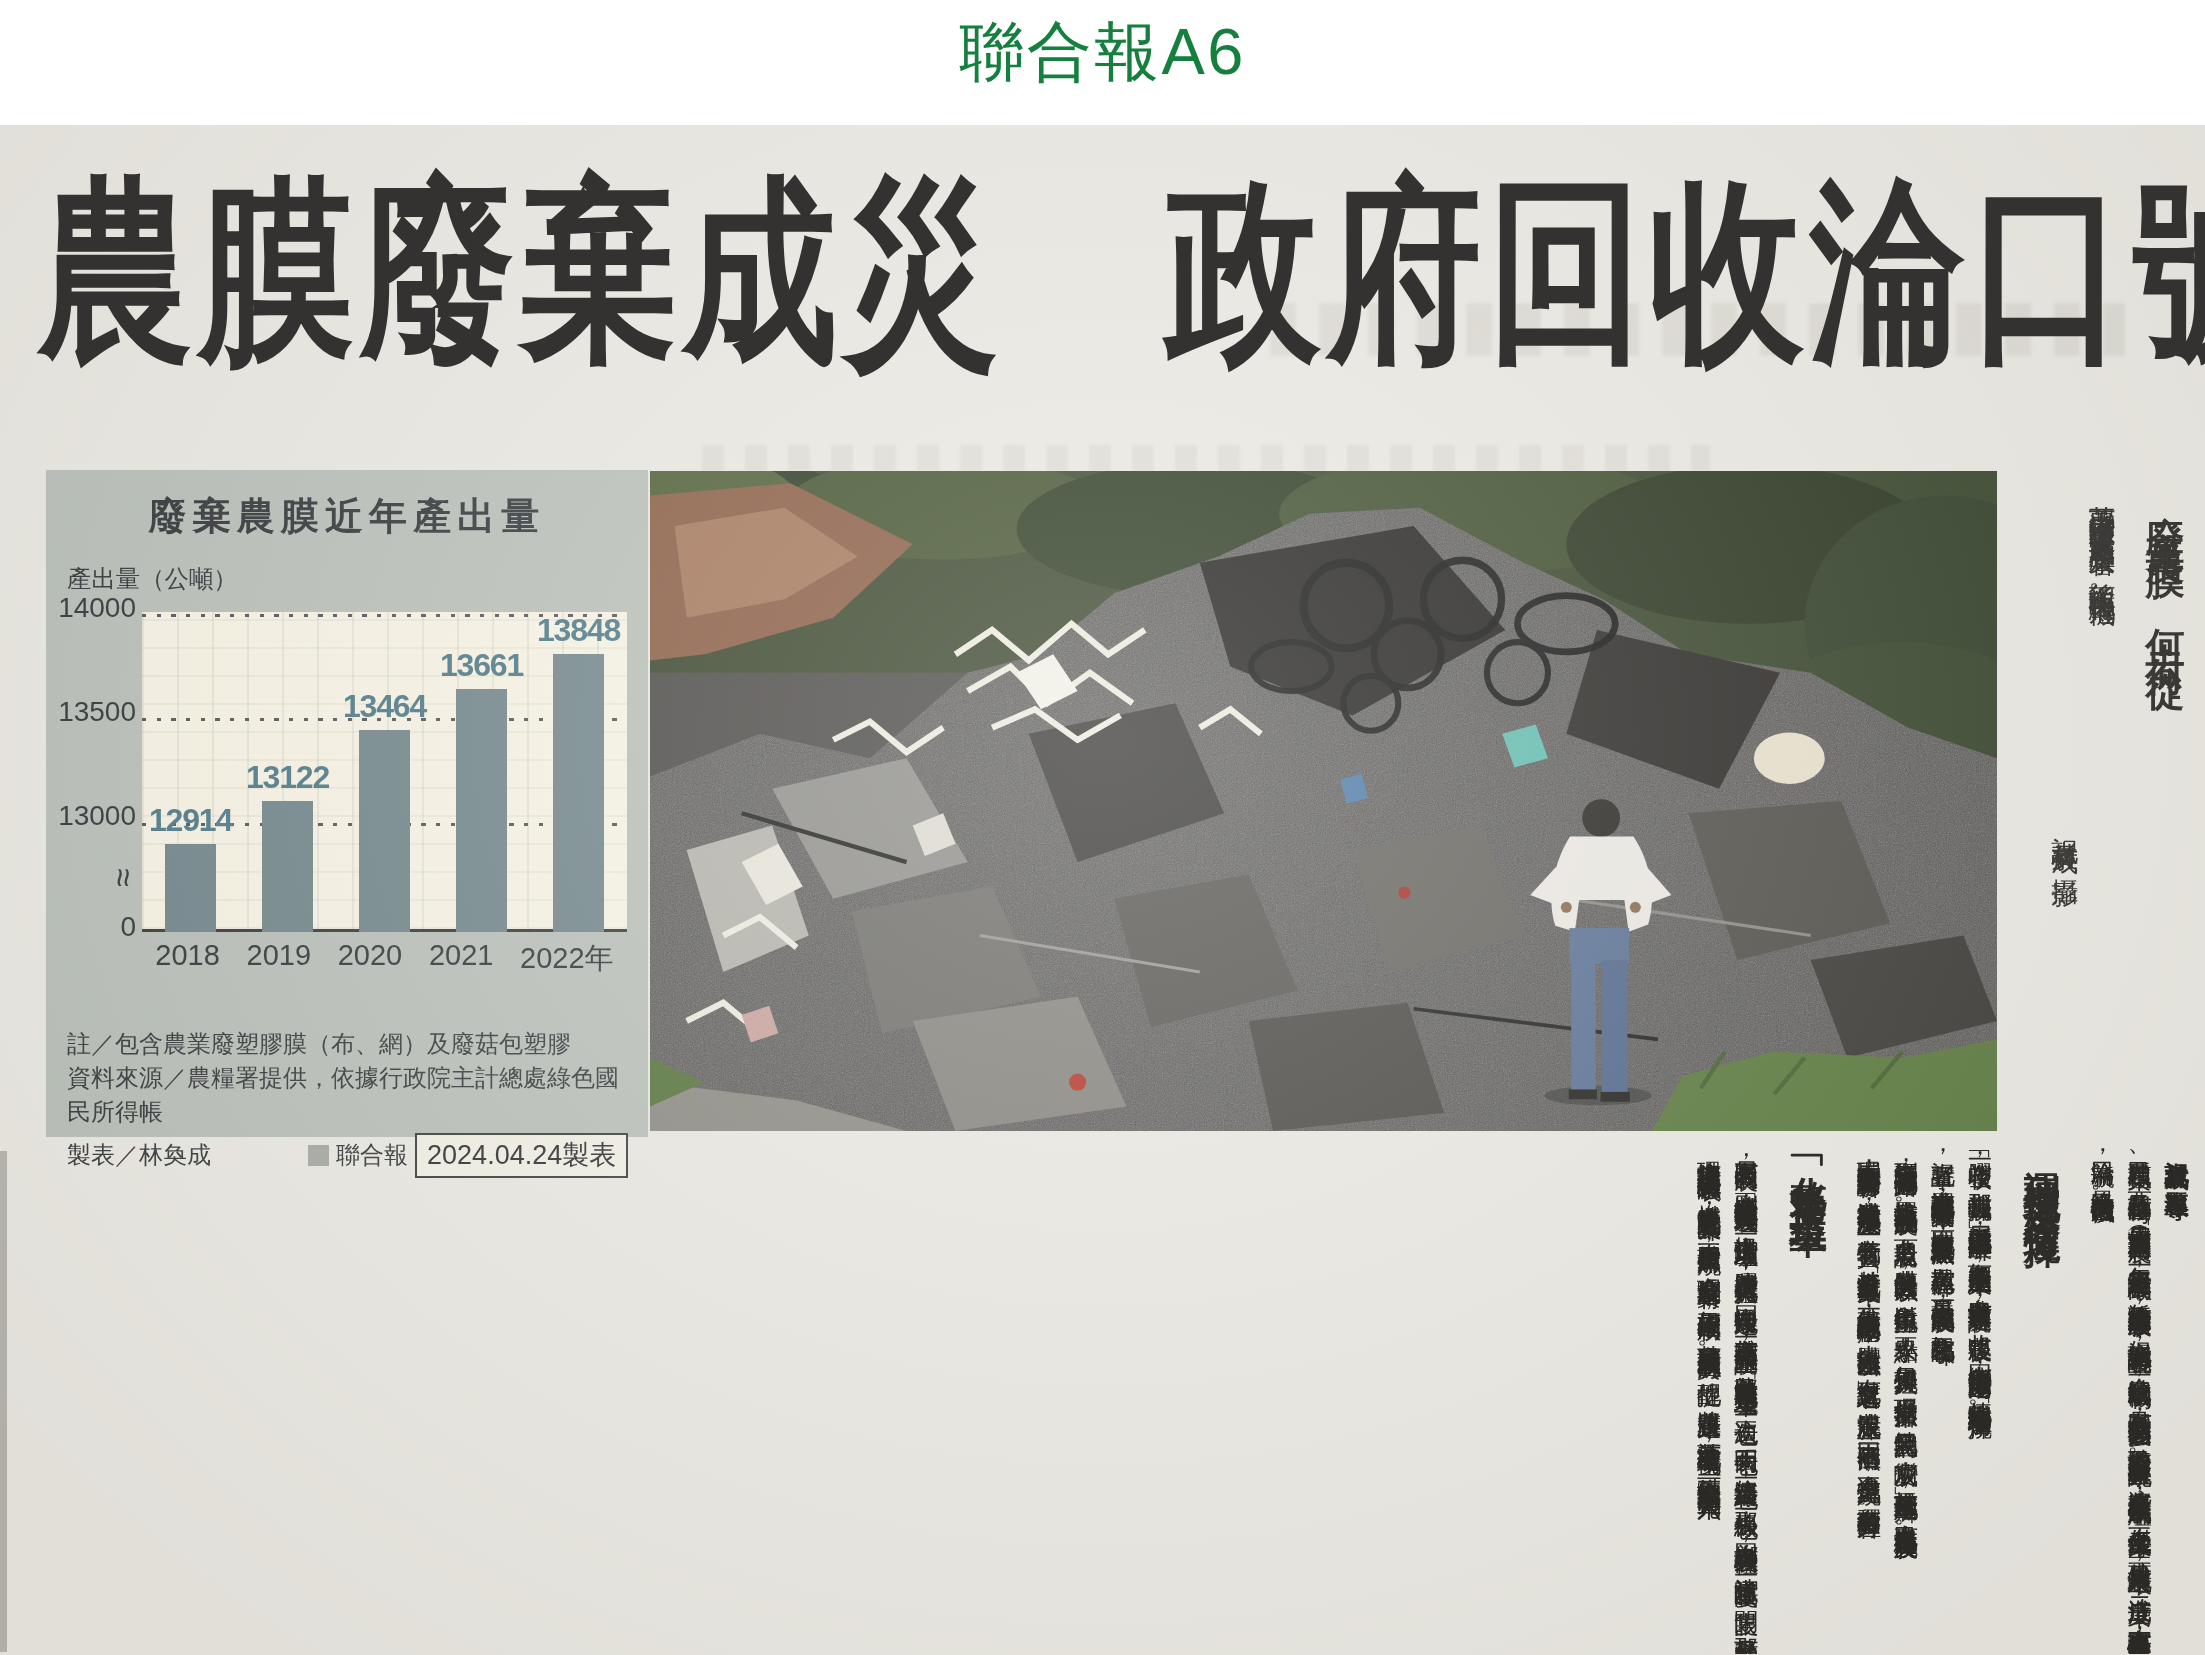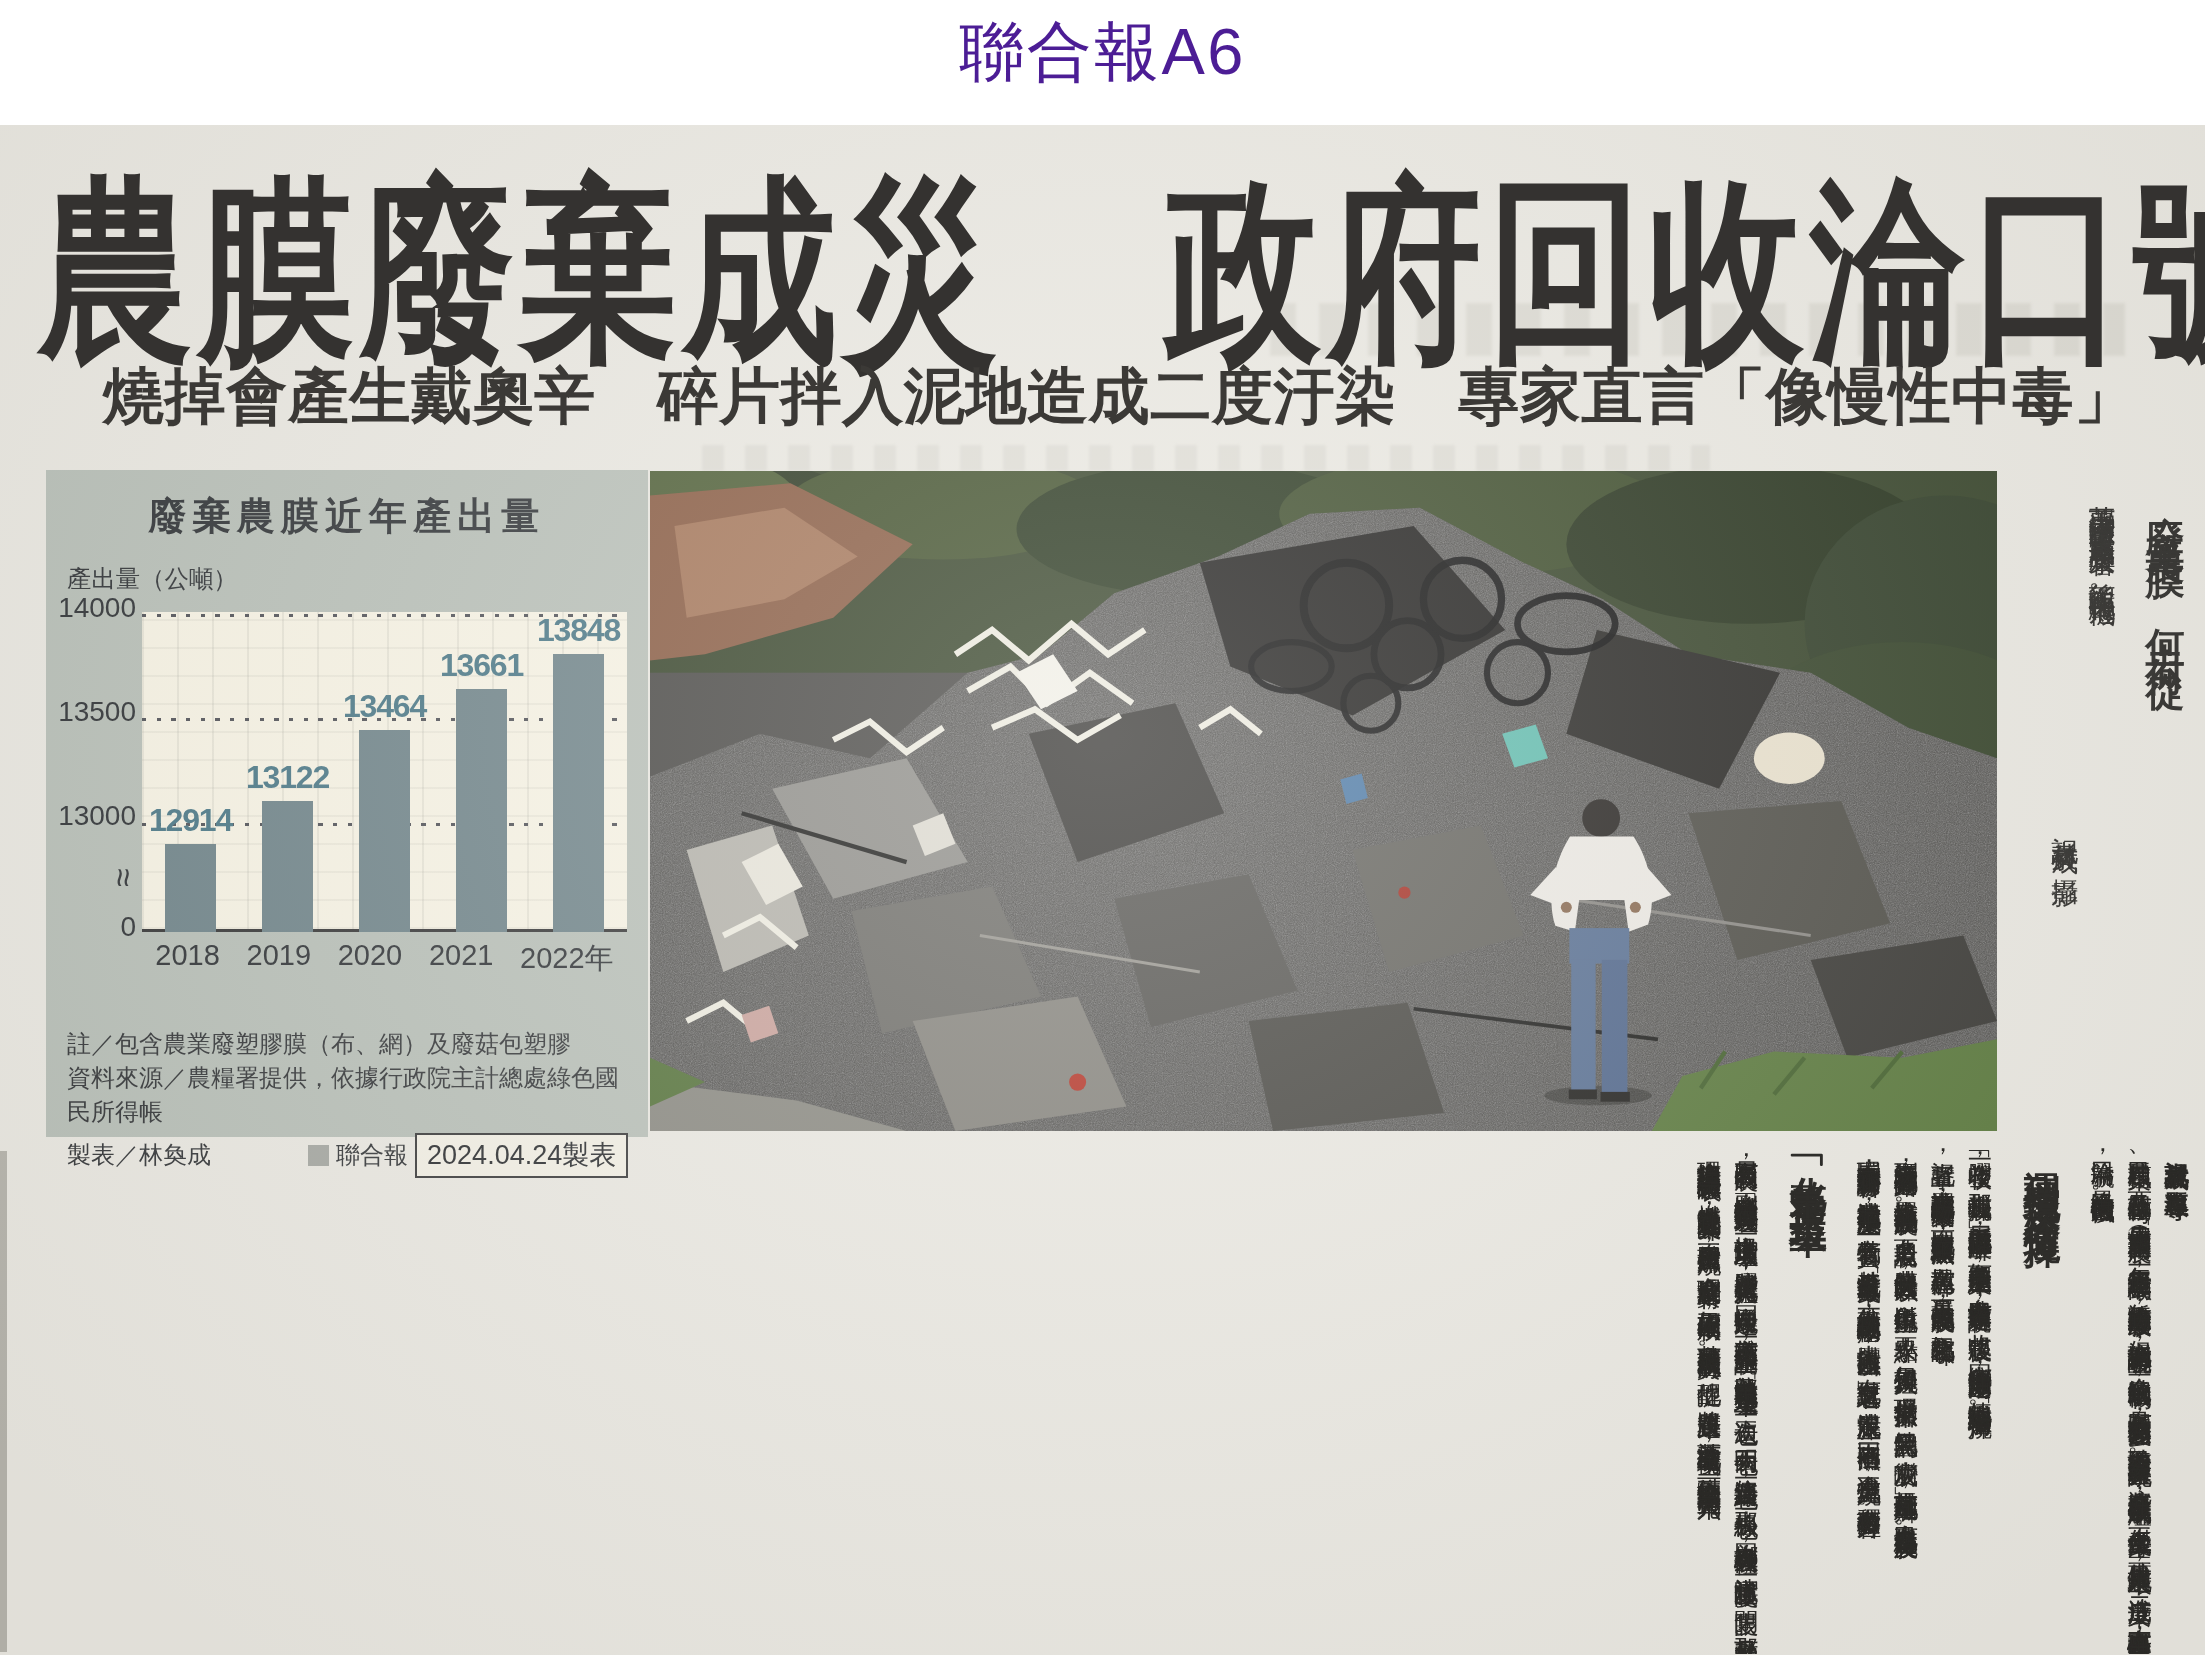--- a/index.html
+++ b/index.html
@@ -1,21 +1,21 @@
 <!DOCTYPE html>
 <html style="font-size:9.8px"><head>
 <meta charset="utf-8">
 <style>
   *{margin:0;padding:0;box-sizing:border-box}
   html,body{background:#ffffff}
   body{width:2205px;height:1656px;position:relative;font-family:"Liberation Serif",serif;overflow:hidden}
 
   
   .masthead{position:absolute;top:16px;left:0;width:100%;text-align:center;
-    font-family:"Liberation Sans",sans-serif;font-size:65px;line-height:1.1;color:#4c1d95;letter-spacing:2.4px}
+    font-family:"Liberation Sans",sans-serif;font-size:65px;line-height:1.1;color:#15803d;letter-spacing:2.4px}
 
   
   .paper{position:absolute;top:125px;left:0;width:2205px;height:1530px;background:#eae8e1;overflow:hidden}
   .paper::after{content:"";position:absolute;inset:0;pointer-events:none;
     background:radial-gradient(ellipse at 50% 40%,rgba(255,255,255,.25),rgba(0,0,0,.04) 90%)}
 
   .ghost{position:absolute;pointer-events:none;opacity:.38;filter:blur(1.8px)}
   .ghost-a{left:1270px;top:178px;width:855px;height:53px;
     background:repeating-linear-gradient(90deg,#c7c5bc 0 26px,transparent 26px 49px)}
   .ghost-b{left:702px;top:320px;width:1008px;height:26px;opacity:.28;
@@ -84,21 +84,20 @@
 </head>
 <body>
 
 <div class="masthead">聯合報A6</div>
 
 <div class="paper">
   <div class="ghost ghost-a"></div>
   <div class="ghost ghost-b"></div>
 
   <div class="headline">農膜廢棄成災　政府回收淪口號</div>
-  <div class="subheadline">燒掉會產生戴奧辛　碎片拌入泥地造成二度汙染　專家直言「像慢性中毒」</div>
 
   <div class="chart">
     <div class="chart-title">廢棄農膜近年產出量</div>
     <div class="ylab">產出量（公噸）</div>
 
     <div class="plot">
       <div class="grid g14"></div>
       <div class="grid g13_5"></div>
       <div class="grid g13"></div>
     </div>

